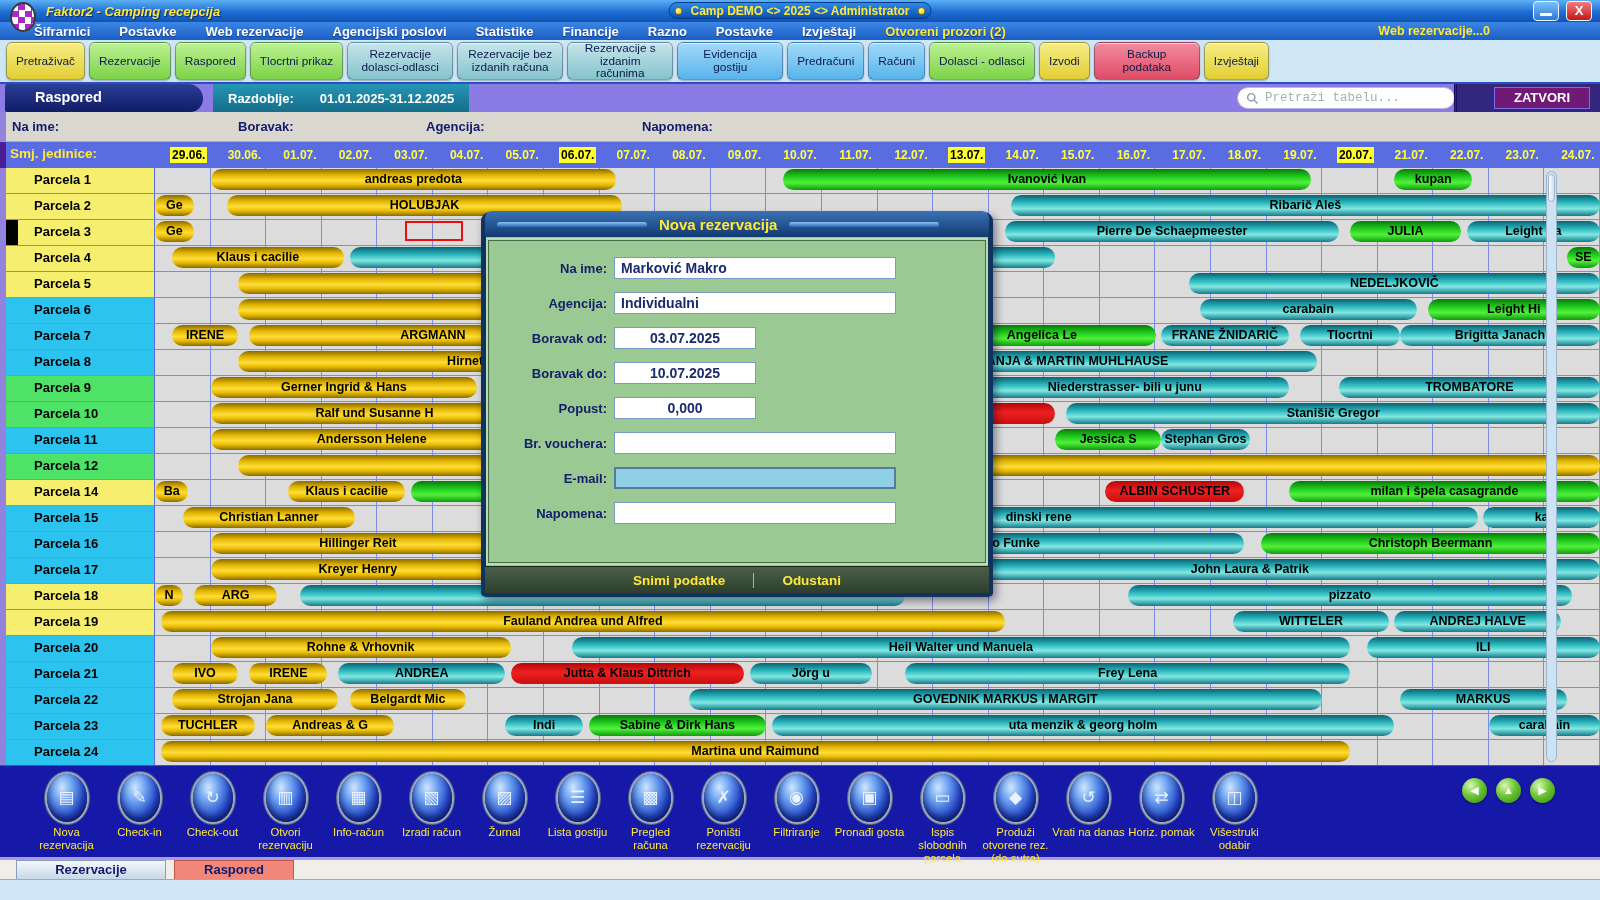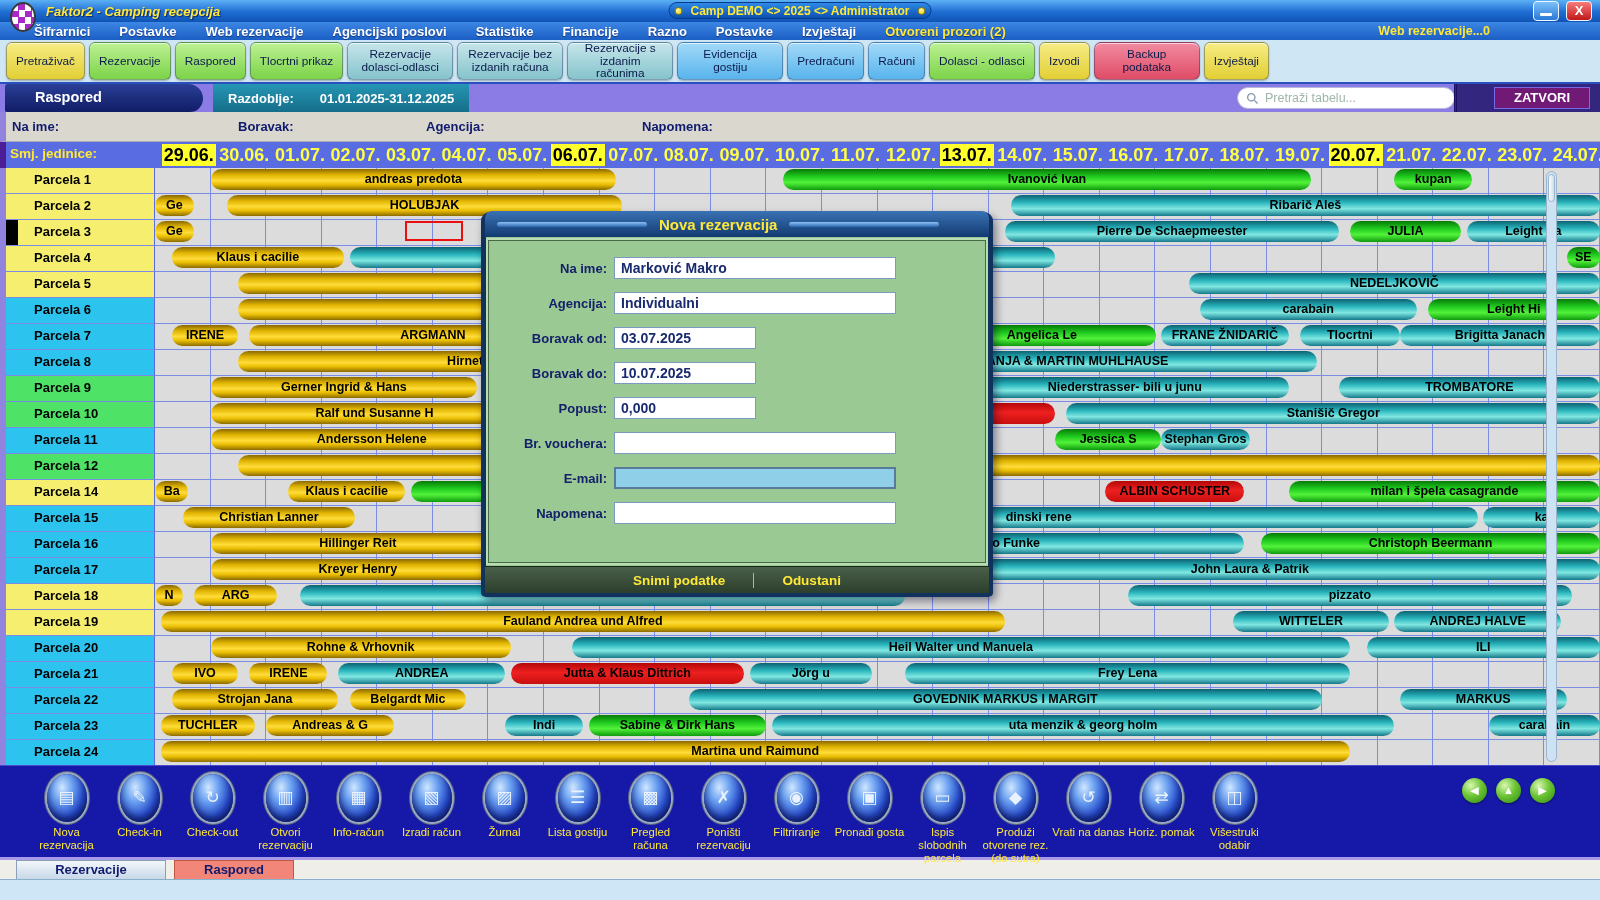--- a/index.html
+++ b/index.html
@@ -30,47 +30,47 @@
 
   
   .toolbar { height:44px; background:#cfe6f4; display:flex; align-items:center; padding:0 6px; gap:4px; border-bottom:2px solid #2a50c0; }
   .tb-btn { height:38px; max-width:106px; padding:2px 9px; display:flex; align-items:center; justify-content:center; text-align:center;
             font-size:11.8px; line-height:1.08; color:#0a1a4a; border-radius:6px; border:1px solid rgba(10,30,80,.35);
             box-shadow:inset 0 1px 0 rgba(255,255,255,.65), 0 1px 2px rgba(0,0,0,.25); cursor:default; }
   .tb-yellow { background:linear-gradient(180deg,#f6ec84,#e2cf35); }
   .tb-green  { background:linear-gradient(180deg,#bdf193,#7cd348); }
   .tb-teal   { background:linear-gradient(180deg,#c6e5ea,#85c3cc); }
   .tb-blue   { background:linear-gradient(180deg,#a2d9f8,#58b4ec); }
-  .tb-red    { background:linear-gradient(180deg,#f28ba0,#e04c66);border-radius:7px; }
+  .tb-red    { background:linear-gradient(180deg,#f28ba0,#e04c66); }
 
   
   .pheader { height:28px; background:#8a7ce4; position:relative; }
   .ph-tab { position:absolute; left:5px; top:0; width:198px; height:28px; background:linear-gradient(180deg,#2a3f96,#101c66);
             border-radius:3px 18px 16px 2px; color:#fff; font-weight:bold; font-size:14.5px; line-height:27px; padding-left:30px; }
   .ph-period { position:absolute; left:213px; top:0; width:256px; height:28px; background:linear-gradient(180deg,#2596b4,#156e8a);
                color:#fff; font-weight:bold; font-size:13px; display:flex; align-items:center; }
   .ph-period .plabel { padding-left:15px; }
   .ph-period .pvalue { margin-left:26px; }
   .ph-search { position:absolute; left:1237px; top:3px; width:218px; height:22px; background:#fff; border:1px solid #b8b8dc; border-radius:11px;
                display:flex; align-items:center; padding:0 8px; gap:6px; }
-  .ph-search input { border:none; outline:none; flex:1; font-size:12.5px; color:#333; background:transparent; font-family:Liberation Sans, sans-serif; }
+  .ph-search input { border:none; outline:none; flex:1; font-size:12.5px; color:#333; background:transparent; font-family:Liberation Mono, monospace; }
   .ph-search input::placeholder { color:#9fb6a8; }
   .ph-right { position:absolute; right:0; top:0; width:146px; height:28px; background:#32267e; border-left:3px double #1a1060; }
   .ph-close { position:absolute; right:10px; top:3px; width:96px; height:22px; background:#701a75; border:1px solid #7a68e8;
               color:#fff; font-weight:bold; font-size:13px; text-align:center; line-height:20px; }
 
   
   .filterrow { height:30px; background:#d9d7ce; position:relative; border-left:6px solid #9284de; border-bottom:1px solid #aab; }
   .filterrow span { position:absolute; top:7px; color:#101a6e; font-weight:bold; font-size:13px; }
 
   
   .dateheader { height:26px; background:#5a6ce2; position:relative; border-left:6px solid #4c1d95; }
   .dh-corner { position:absolute; left:4px; top:4px; color:#ffe838; font-weight:bold; font-size:13.5px; }
   .dh-cells { position:absolute; left:155px; right:0; top:0; bottom:0; display:flex; }
-  .dh-cell { width:55.577px; text-align:center; font-weight:bold; font-size:18px; color:#ffff44; line-height:26px; flex-shrink:0; }
+  .dh-cell { width:55.577px; text-align:center; font-weight:bold; font-size:12px; color:#ffff44; line-height:26px; flex-shrink:0; }
   .dh-cell .sun { background:#ffff2e; color:#000; padding:1px 2px; }
 
   
   .grid { height:597px; position:relative; background:#dcdcdc; }
   .grow { height:26px; position:relative; }
   .grow-label { position:absolute; left:0; top:0; bottom:0; width:155px; border-left:6px solid #9284de; border-right:1px solid #5a6ae0;
                 border-bottom:1px solid #7b8ce6; font-weight:bold; font-size:13px; color:#000; padding-left:28px; line-height:23px; }
   .lb-yellow { background:#f6ee6e; } .lb-cyan { background:#2cc3ee; } .lb-green { background:#4ee366; }
   .grow.selected .grow-label { box-shadow:inset 12px 0 0 #000; }
   .grow-track { position:absolute; left:155px; right:0; top:0; bottom:0; overflow:hidden; border-bottom:1px solid #7b8ce6;
@@ -92,21 +92,21 @@
   .dlg-title { height:26px; margin:-1px -1px 0 -1px; background:linear-gradient(180deg,#3a72b4,#123a72); border-radius:7px 7px 0 0;
                display:flex; align-items:center; color:#ffe838; font-weight:bold; font-size:15px; }
   .dlg-title .pill { flex:1; max-width:150px; height:5px; background:linear-gradient(180deg,#8ec2f4,#2a66b0); border-radius:3px; margin:0 12px; }
   .dlg-body { position:absolute; left:0; right:0; top:26px; bottom:27px; background:#9bc993;
               box-shadow:inset 0 0 0 2px #b9dcb2, inset 0 0 0 3px #476b47; padding-top:19px; }
   .dlg-row { display:flex; align-items:center; height:22px; margin-bottom:13px; }
   .dlg-row label { width:128px; text-align:right; color:#14206a; font-weight:bold; font-size:13px; padding-right:7px; }
   .dlg-row input { height:22px; border:1px solid #7a9ac0; background:#fff; color:#1a2a6e; font-weight:bold; font-size:14px;
                    padding:0 6px; font-family:"Liberation Sans",sans-serif; outline:none; }
   .dlg-row input.wide { width:282px; }
-  .dlg-row input.short { width:142px; text-align:left; }
+  .dlg-row input.short { width:142px; text-align:center; }
   .dlg-row input.email { width:282px; background:#8fd0e8; border:2px solid #5a7a9a; }
   .dlg-footer { position:absolute; left:-1px; right:-1px; bottom:-1px; height:27px; background:linear-gradient(180deg,#4a5f4a,#2c3f2c);
                 border-top:1px solid #182818; display:flex; align-items:center; justify-content:center; gap:28px; }
   .dlg-footer .fbtn { color:#ffe838; font-weight:bold; font-size:13.5px; cursor:default; }
   .dlg-footer .fdiv { width:1px; height:15px; background:#a8b8a8; }
 
   
   .btoolbar { height:92px; background:#1619a8; position:relative; border-top:1px solid #4a4ad0; display:flex; align-items:flex-start; padding:8px 0 0 30px; }
   .bt-item { width:73px; text-align:center; flex-shrink:0; }
   .bt-circle { width:40px; height:48px; margin:0 auto; border-radius:50%; position:relative;

